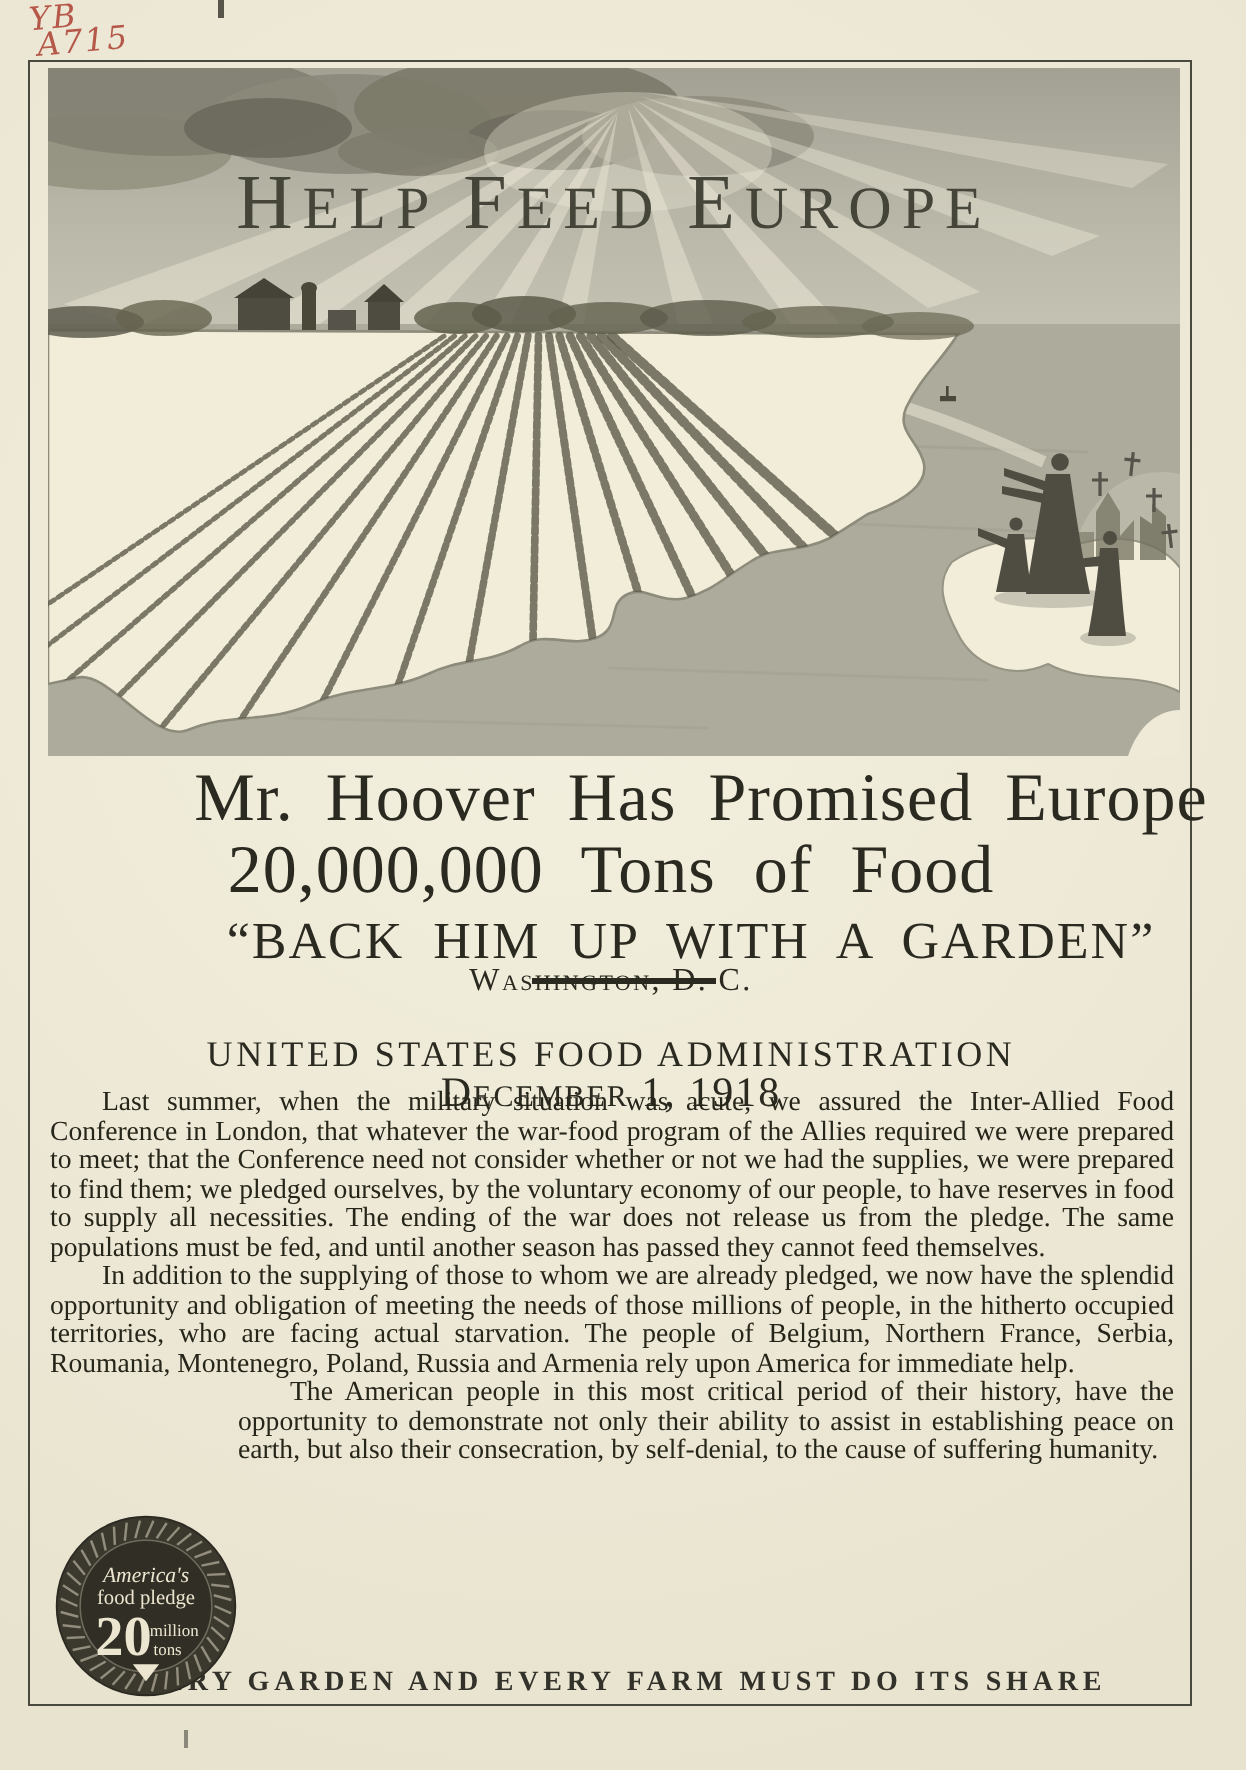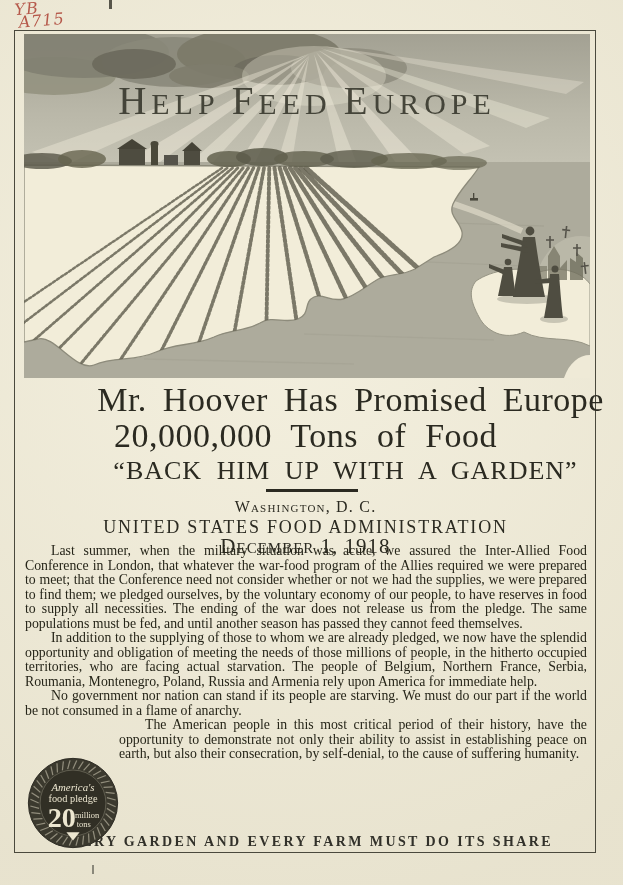--- a/index.html
+++ b/index.html
@@ -14,21 +14,21 @@
   .mark.top{left:109px;top:0;width:3px;height:9px;}
   .mark.bottom{left:92px;top:865px;width:2px;height:9px;background:#8a887a;}
   .frame{position:absolute;left:14px;top:30px;width:580px;height:821px;border:1.5px solid #4a493d;z-index:1;}
   .illus{position:absolute;left:24px;top:34px;width:566px;height:344px;z-index:2;}
   .headline{position:absolute;left:14px;width:583px;text-align:center;z-index:2;color:#2b2a21;}
   .hl1{top:381px;font-size:34px;letter-spacing:.5px;word-spacing:7px;padding-left:45px;}
   .hl2{top:417px;font-size:34px;letter-spacing:.5px;word-spacing:10px;}
   .hl3{top:456px;font-size:26px;letter-spacing:1px;word-spacing:7px;padding-left:40px;}
   .hl-rule{position:absolute;left:50%;top:489px;width:92px;height:3px;margin-left:-46px;background:#2b2a21;z-index:2;}
   .adm1{top:517px;font-size:18px;letter-spacing:1.8px;}
-  .adm2{top:498px;font-size:16px;font-variant:small-caps;letter-spacing:1.2px;}
+  .adm2{top:482px;font-size:16px;font-variant:small-caps;letter-spacing:1.2px;}
   .adm3{top:534px;font-size:21px;font-variant:small-caps;letter-spacing:1px;font-weight:normal;}
   .bodytext{position:absolute;left:25px;top:544px;width:562px;z-index:2;
         font-size:13.8px;line-height:14.5px;text-align:justify;color:#262519;}
   .bodytext p{margin:0;text-indent:26px;}
   .bodytext p.wrap-seal{margin-left:94px;}
   .signature{position:absolute;left:404px;top:816px;font-size:17px;letter-spacing:2.2px;z-index:2;color:#26251a;}
   .seal{position:absolute;left:26px;top:756px;width:94px;height:94px;z-index:3;}
   .slogan{position:absolute;left:14px;top:834px;width:583px;text-align:center;z-index:2;
         font-size:14px;font-weight:bold;letter-spacing:2.4px;color:#32312a;}
 </style>
@@ -200,21 +200,20 @@
   <div class="headline hl3">“BACK HIM UP WITH A GARDEN”</div>
   <div class="hl-rule"></div>
 
   <div class="headline adm1">UNITED STATES FOOD ADMINISTRATION</div>
   <div class="headline adm2">Washington, D. C.</div>
   <div class="headline adm3">December 1, 1918</div>
 
   <div class="bodytext">
     <p>Last summer, when the military situation was acute, we assured the Inter-Allied Food Conference in London, that whatever the war-food program of the Allies required we were prepared to meet; that the Conference need not consider whether or not we had the supplies, we were prepared to find them; we pledged ourselves, by the voluntary economy of our people, to have reserves in food to supply all necessities.  The ending of the war does not release us from the pledge.  The same populations must be fed, and until another season has passed they cannot feed themselves.</p>
     <p>In addition to the supplying of those to whom we are already pledged, we now have the splendid opportunity and obligation of meeting the needs of those millions of people, in the hitherto occupied territories, who are facing actual starvation.  The people of Belgium, Northern France, Serbia, Roumania, Montenegro, Poland, Russia and Armenia rely upon America for immediate help.</p>
-    <p>No government nor nation can stand if its people are starving.  We must do our part if the world be not consumed in a flame of anarchy.</p>
     <p class="wrap-seal">The American people in this most critical period of their history, have the opportunity to demonstrate not only their ability to assist in establishing peace on earth, but also their consecration, by self-denial, to the cause of suffering humanity.</p>
   </div>
 
 
   <svg class="seal" viewBox="0 0 100 100">
     <circle cx="50" cy="50" r="47.5" fill="#3b392e" stroke="#2c2a22" stroke-width="1"></circle>
     <g id="wreath">
         <line x1="86.50" y1="50.00" x2="95.33" y2="53.97" stroke="#d9d3bd" stroke-width="1.3" opacity="0.55"></line>
         <line x1="86.05" y1="55.71" x2="94.15" y2="61.01" stroke="#d9d3bd" stroke-width="1.3" opacity="0.55"></line>
         <line x1="84.71" y1="61.28" x2="91.88" y2="67.78" stroke="#d9d3bd" stroke-width="1.3" opacity="0.55"></line>

